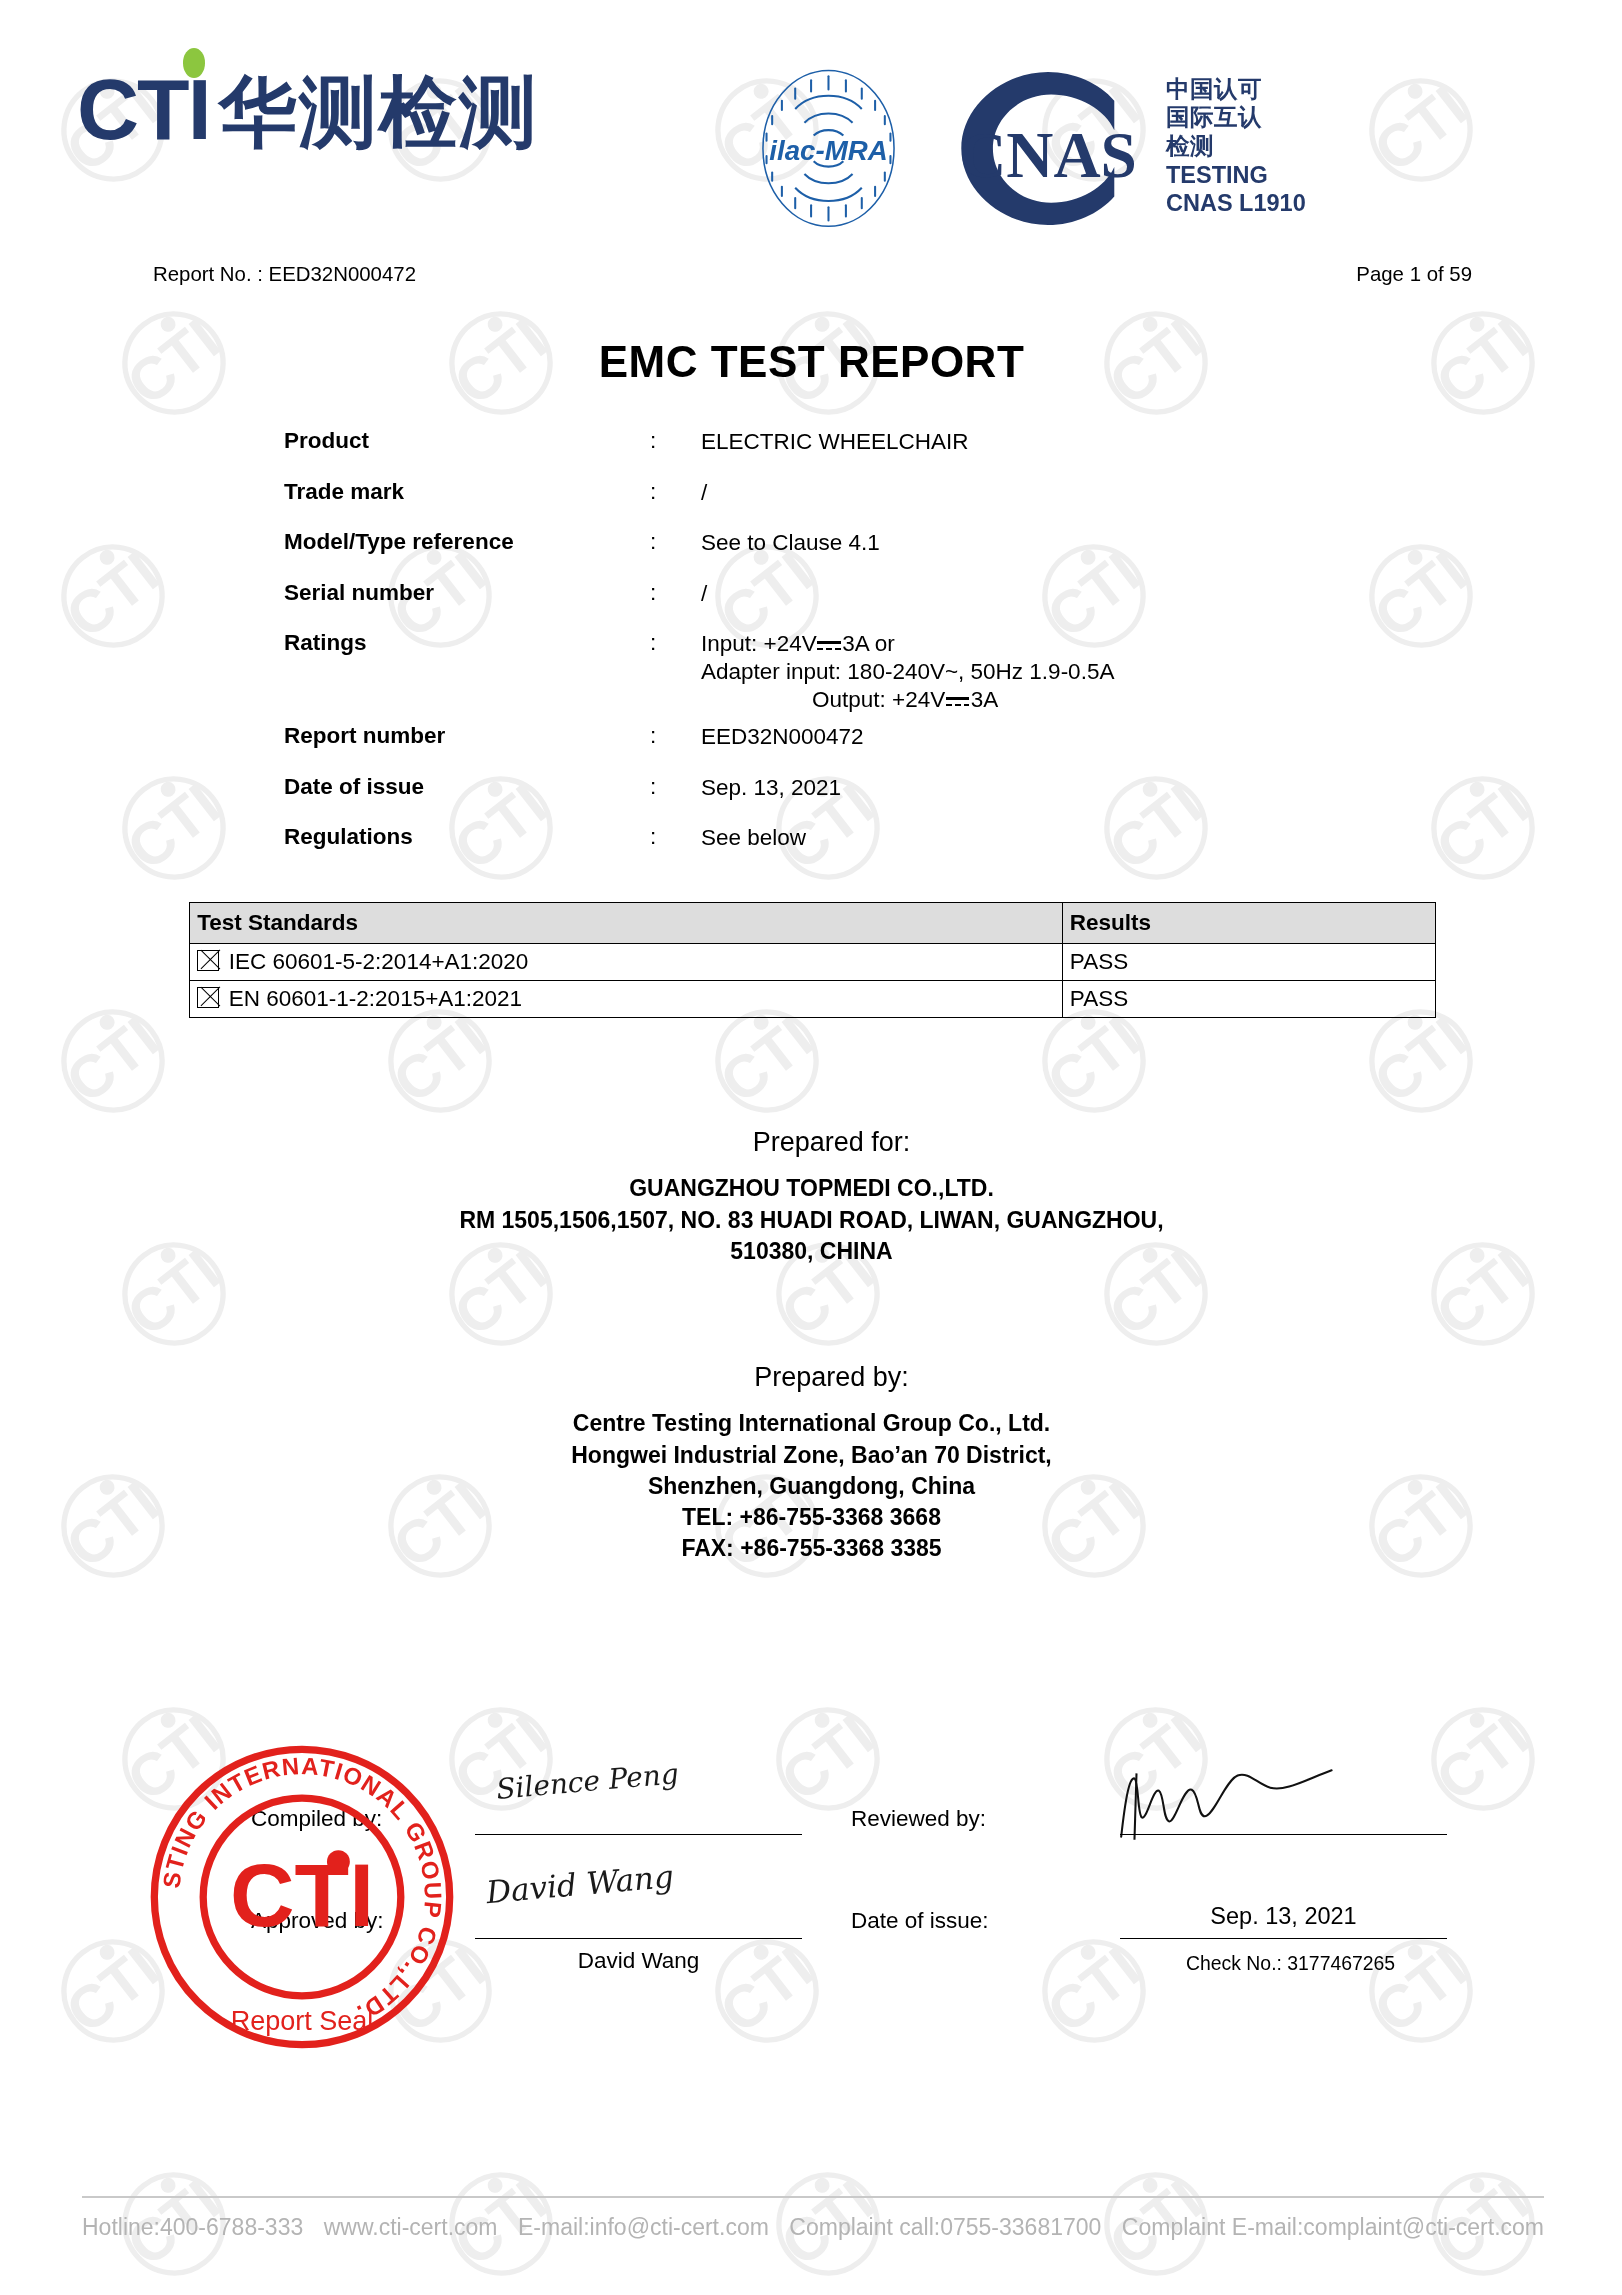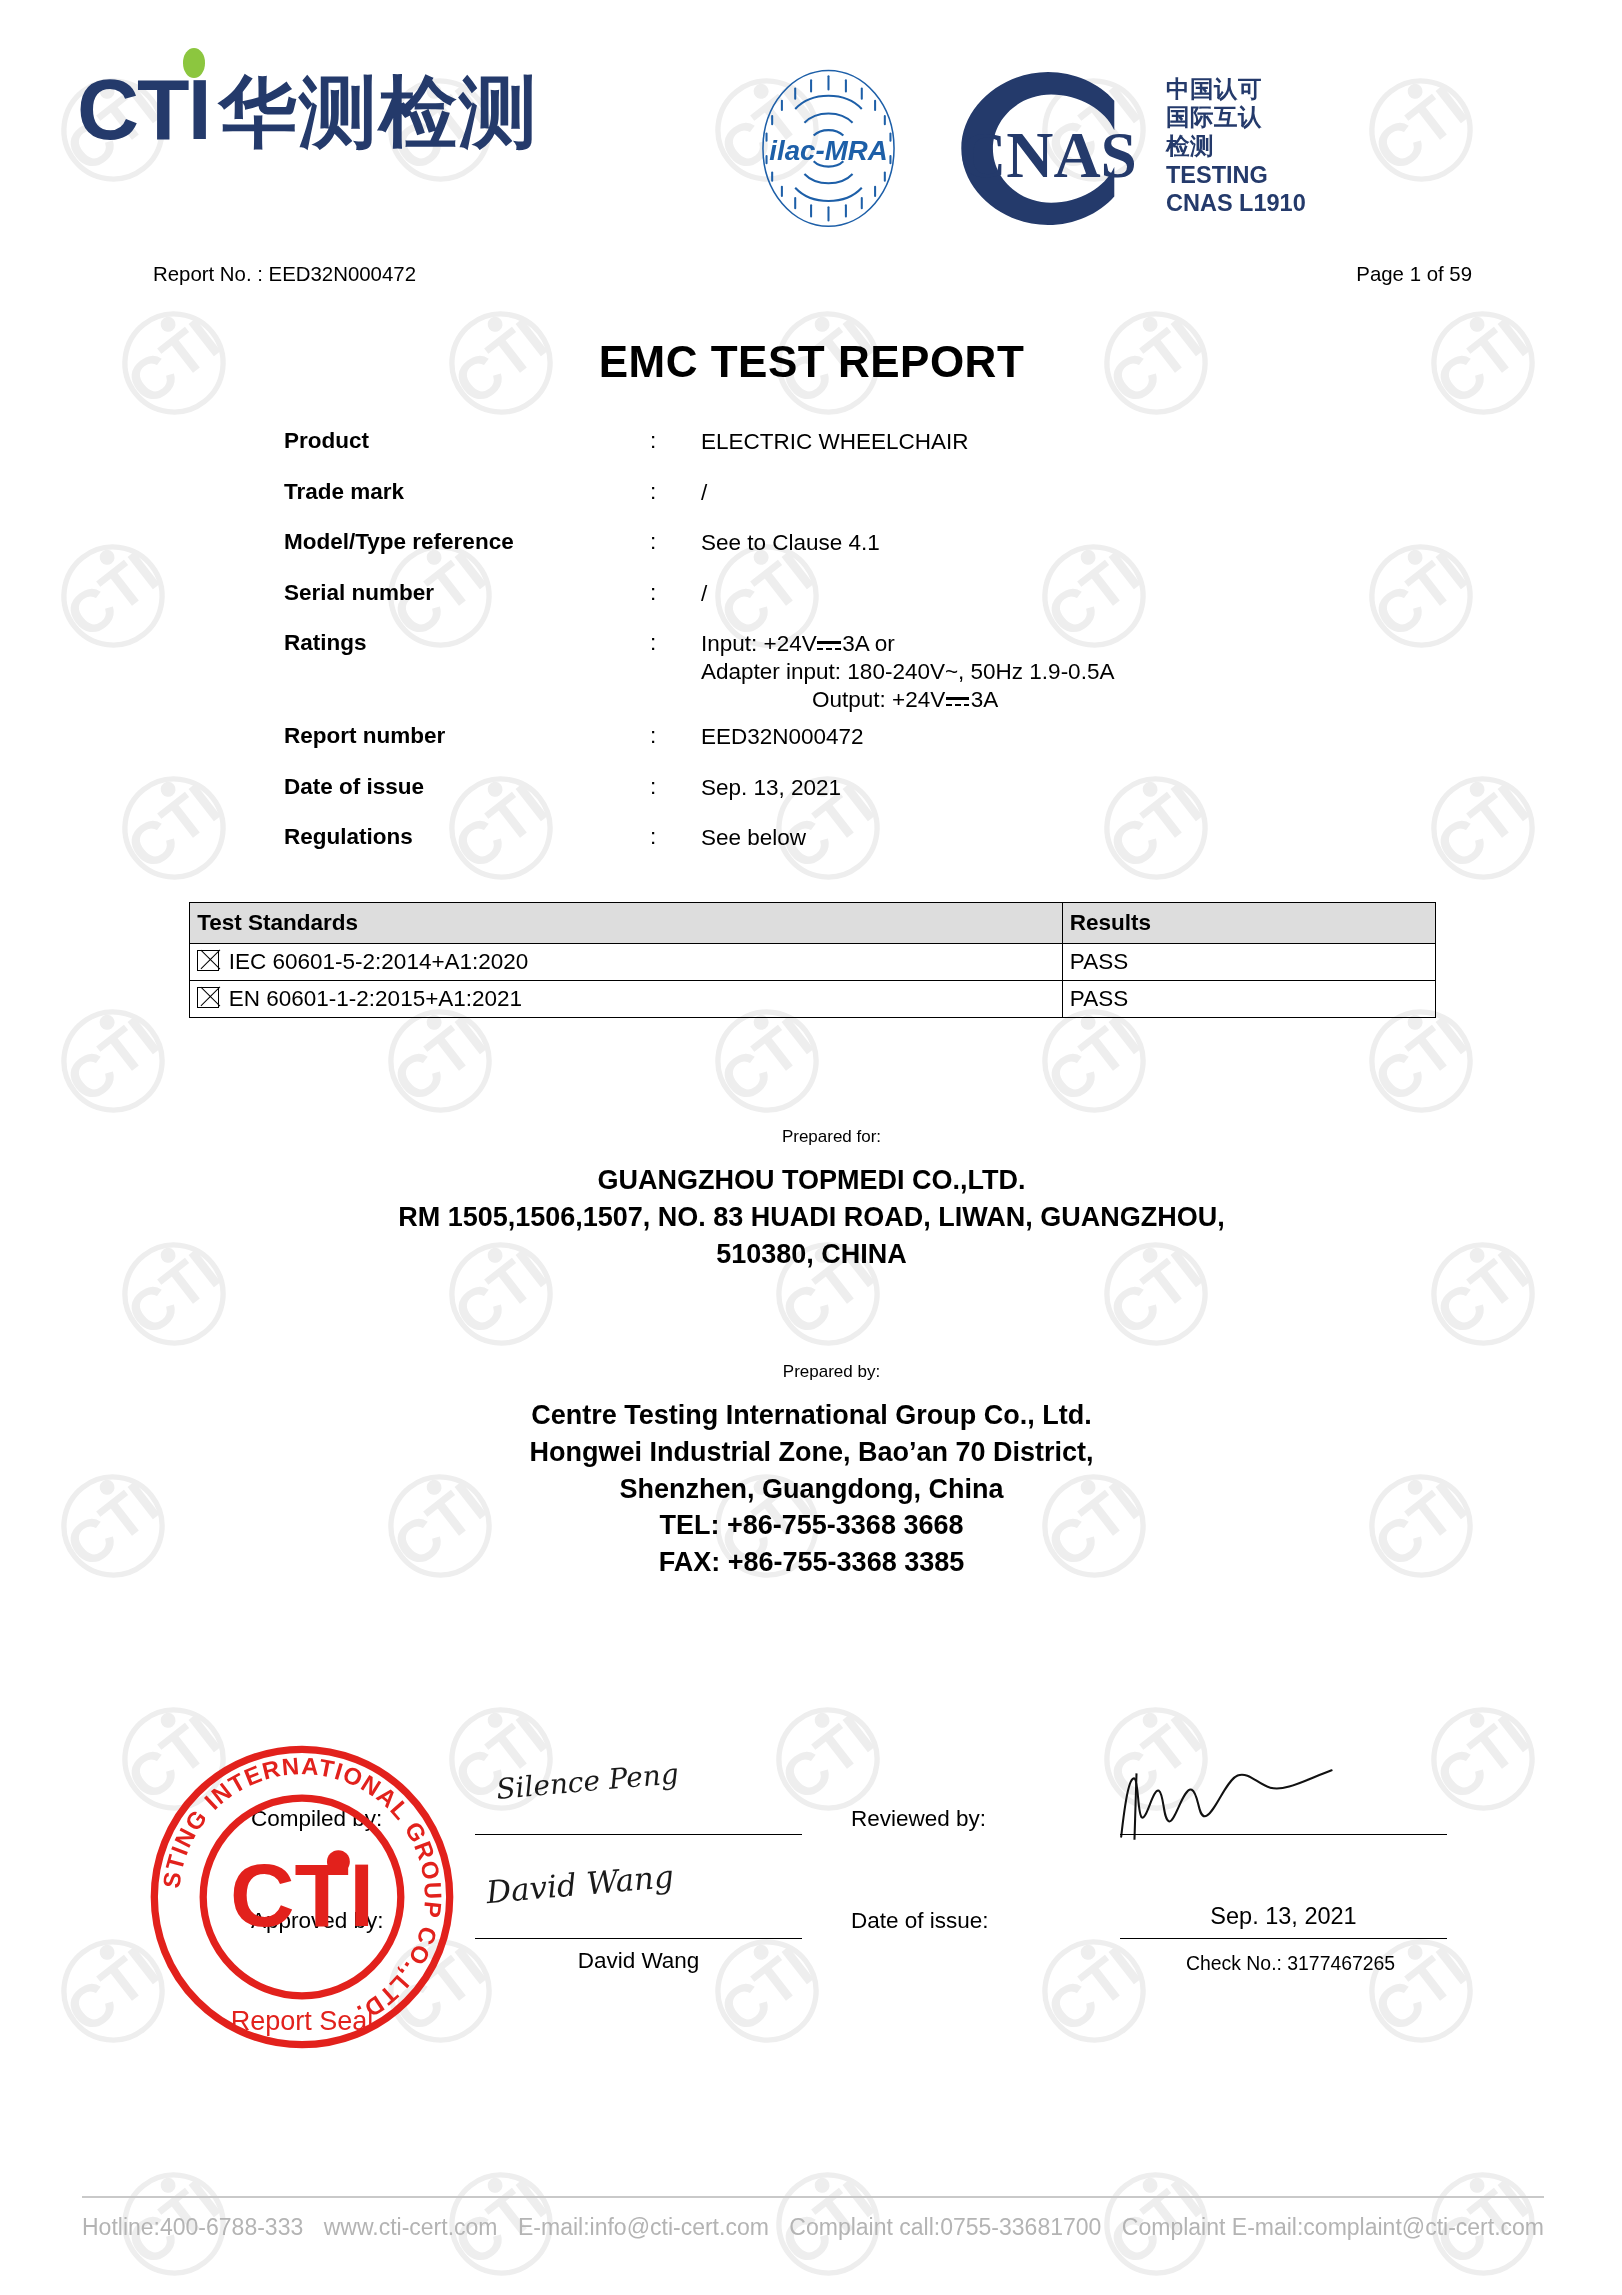--- a/index.html
+++ b/index.html
@@ -251,26 +251,26 @@
   .cbox::after  { transform: rotate(-45deg); }
 
   
   .prep {
     position: absolute;
     left: 0;
     width: 1623px;
     text-align: center;
   }
   .prep .lead {
-    font-size: 17px;
+    font-size: 27px;
     margin-bottom: 15.3px;
     margin-left: 40px;
   }
   .prep .strong {
-    font-size: 27px;
+    font-size: 23px;
     font-weight: bold;
     line-height: 1.36;
   }
   #prepared-for { top: 1127px; }
   #prepared-by  { top: 1362px; }
 
   
   .sig {
     position: absolute;
     top: 1774px;

